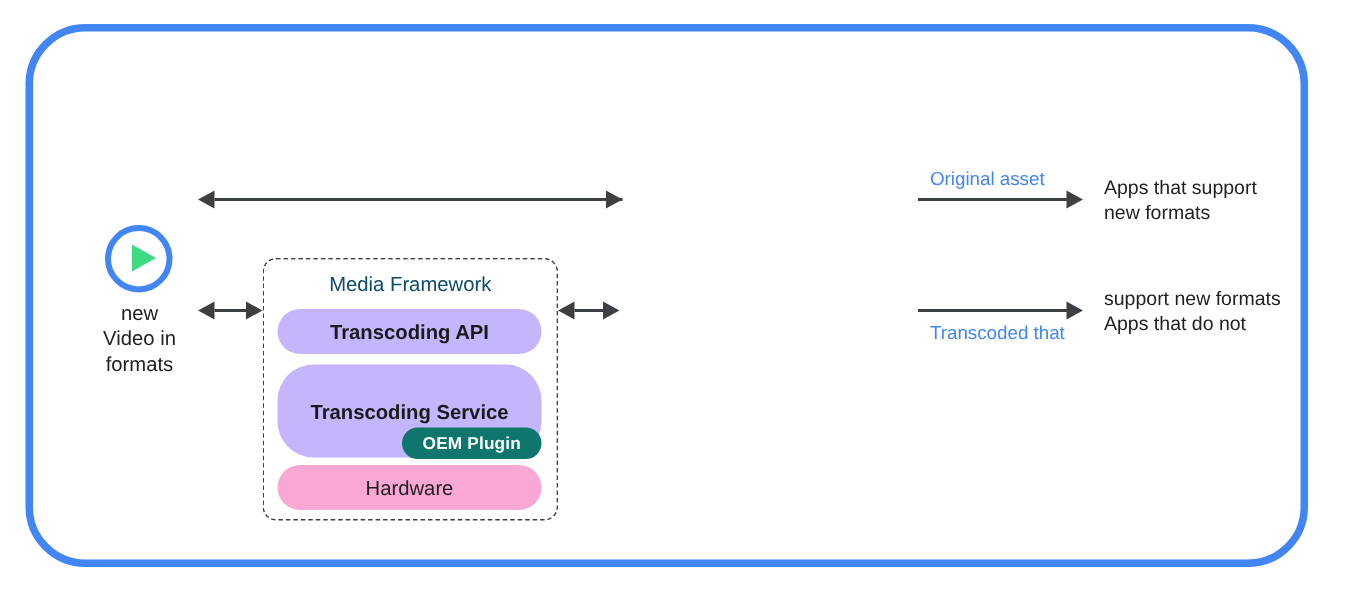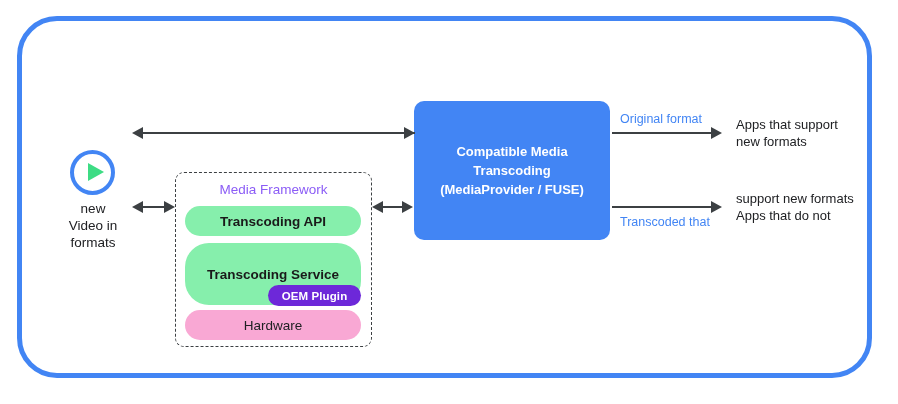--- a/index.html
+++ b/index.html
@@ -79,55 +79,55 @@
     box-sizing: border-box;
     background: transparent;
   }
   .framework-title {
     position: absolute;
     left: 175px;
     top: 182px;
     width: 197px;
     text-align: center;
     font-size: 13.5px;
-    color: #8b5cf6;
+    color: #0c4a6e;
   }
 
   .stack-box {
     position: absolute;
     left: 185px;
     width: 176px;
     box-sizing: border-box;
     display: flex;
     align-items: center;
     justify-content: center;
     font-size: 13.5px;
     color: #1a1a1a;
     border-radius: 22px;
   }
   .stack-green {
-    background: #86efac;
+    background: #c4b5fd;
     font-weight: bold;
   }
   .stack-hw {
     background: #f9a8d4;
     font-weight: normal;
     color: #202124;
   }
   .box-api     { top: 206px; height: 30px; border-radius: 16px; }
   .box-service { top: 243px; height: 62px; border-radius: 24px; text-align: right; }
   .box-hw      { top: 310px; height: 30px; border-radius: 16px; }
 
   .oem-badge {
     position: absolute;
     left: 268px;
     top: 285px;
     width: 93px;
     height: 21px;
-    background: #6d28d9;
+    background: #0f766e;
     border-radius: 11px;
     display: flex;
     align-items: center;
     justify-content: center;
     color: #ffffff;
     font-size: 11.5px;
     font-weight: bold;
     letter-spacing: .1px;
   }
 
@@ -227,47 +227,40 @@
   </div>
 
   <div class="framework-box"></div>
   <div class="framework-title">Media Framework</div>
 
   <div class="stack-box stack-green box-api">Transcoding API</div>
   <div class="stack-box stack-green box-service">Transcoding Service</div>
   <div class="oem-badge">OEM Plugin</div>
   <div class="stack-box stack-hw box-hw">Hardware</div>
 
-  <div class="cmt-box">
-    <div>
-      <div>Compatible Media</div>
-      <div>Transcoding</div>
-      <div>(MediaProvider / FUSE)</div>
-    </div>
-  </div>
 
   <div class="arrow-line ar-top-line"></div>
   <div class="arrow-head head-left ar-top-head-l"></div>
   <div class="arrow-head head-right ar-top-head-r"></div>
 
   <div class="arrow-line ar-vf-line"></div>
   <div class="arrow-head head-left ar-vf-head-l"></div>
   <div class="arrow-head head-right ar-vf-head-r"></div>
 
   <div class="arrow-line ar-fc-line"></div>
   <div class="arrow-head head-left ar-fc-head-l"></div>
   <div class="arrow-head head-right ar-fc-head-r"></div>
 
   <div class="arrow-line ar-o-line"></div>
   <div class="arrow-head head-right ar-o-head"></div>
 
   <div class="arrow-line ar-t-line"></div>
   <div class="arrow-head head-right ar-t-head"></div>
 
-  <div class="asset-label lbl-original">Original format</div>
+  <div class="asset-label lbl-original">Original asset</div>
   <div class="asset-label lbl-transcoded">Transcoded that</div>
 
   <div class="apps-label lbl-apps-support">
     <div>Apps that support</div>
     <div>new formats</div>
   </div>
 
   <div class="apps-label lbl-apps-no-support">
     <div>support new formats</div>
     <div>Apps that do not</div>

